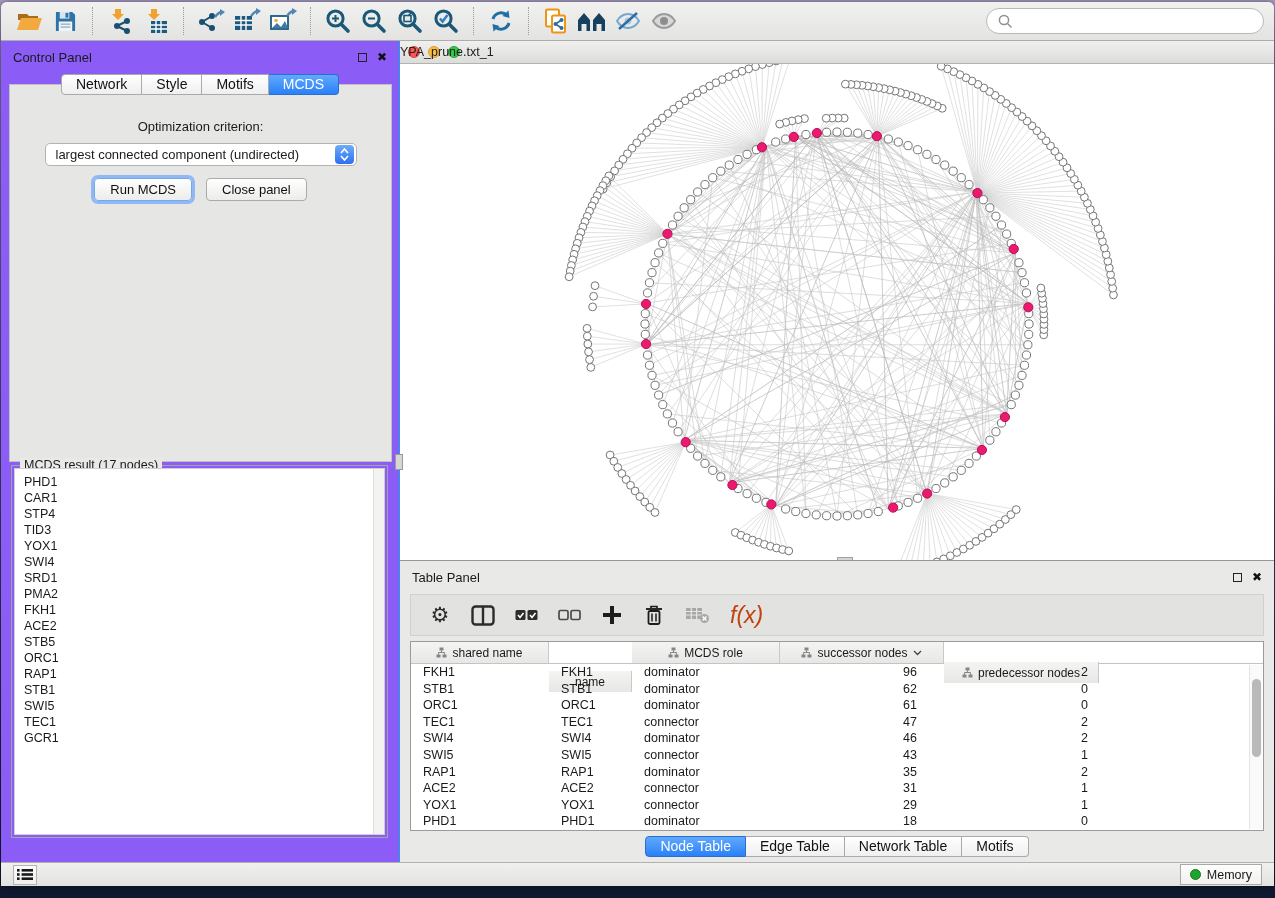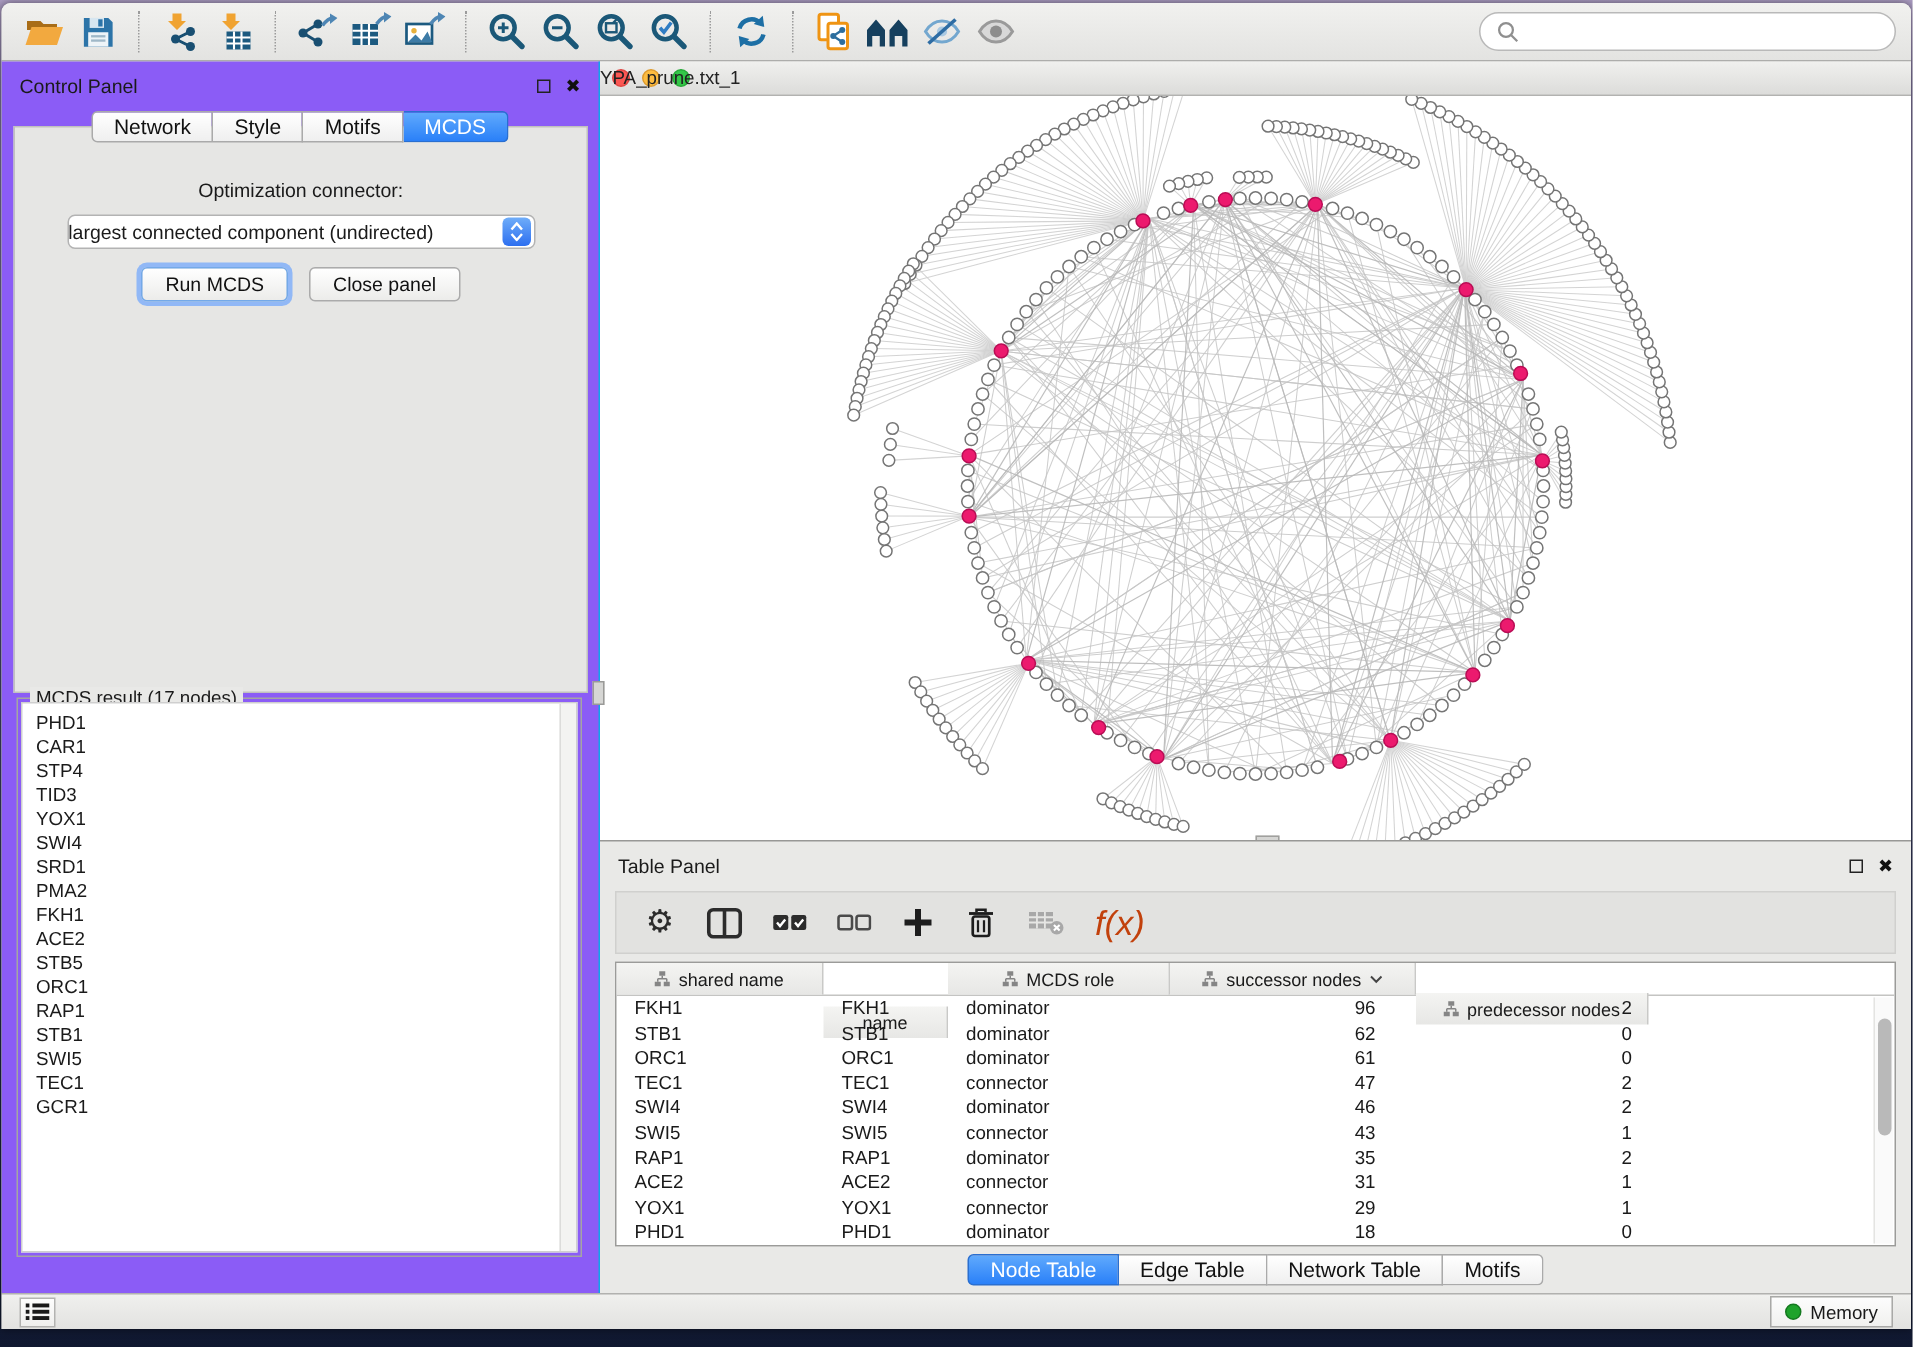--- a/index.html
+++ b/index.html
@@ -36,21 +36,21 @@
   .seg-btn { background:linear-gradient(#ffffff,#efefef); border:1px solid #aaaaaa; border-left:none;
     padding:0 14px; font-size:14px; height:21px; line-height:19px; color:#111; }
   .seg-btn:first-child { border-left:1px solid #aaaaaa; border-radius:4px 0 0 4px; }
   .seg-btn:last-child { border-radius:0 4px 4px 0; }
   .seg-btn.active { background:linear-gradient(#60aafd,#2a80f8); color:#fff; border-color:#2a6fd0; }
   .cp-box { position:absolute; top:43px; left:8px; right:7px; height:378px;
     background:#e6e6e4; border:1px solid #c1c1bf; }
   .crit-label { text-align:center; margin-top:34px; font-size:13px; }
   .dropdown { margin:9px auto 0 auto; width:312px; height:23px; background:#fff; border:1px solid #b3b3b3;
     border-radius:5px; display:flex; align-items:center; font-size:13px; }
-  .dropdown .dd-text { flex:1; padding-left:0; white-space:nowrap; }
+  .dropdown .dd-text { flex:1; padding-left:10px; white-space:nowrap; }
   .dd-stepper { width:19px; height:19px; margin-right:2px; border-radius:4px;
     background:linear-gradient(#6fadf9,#2d6ff0); display:flex; flex-direction:column;
     align-items:center; justify-content:center; gap:1px; }
   .cp-buttons { display:flex; justify-content:center; gap:14px; margin-top:12px; }
   .btn { background:linear-gradient(#ffffff,#ececea); border:1px solid #ababab; border-radius:4px;
     font-size:13px; padding:3px 15px; color:#111; }
   .btn.focus-ring { box-shadow:0 0 0 3px rgba(100,160,255,.65); border-color:#74a9e8; }
   .fieldset { position:absolute; top:424px; left:10px; right:11px; bottom:24px;
     border:1px solid #a5a5a3; }
   .fieldset .legend { position:absolute; top:-8px; left:8px; background:#e9e9e7; padding:0 4px; font-size:12.5px; }
@@ -256,21 +256,21 @@
           <span class="close-x">✖</span>
         </span>
       </div>
       <div class="cp-tabs">
         <button class="seg-btn">Network</button>
         <button class="seg-btn">Style</button>
         <button class="seg-btn">Motifs</button>
         <button class="seg-btn active">MCDS</button>
       </div>
       <div class="cp-box">
-        <div class="crit-label">Optimization connector:</div>
+        <div class="crit-label">Optimization criterion:</div>
         <div class="dropdown">
           <span class="dd-text">largest connected component (undirected)</span>
           <span class="dd-stepper">
             <svg width="9" height="6" viewBox="0 0 9 6">
                 <polyline points="1,5 4.5,1 8,5" fill="none" stroke="#fff" stroke-width="1.6"></polyline>
               </svg>
             <svg width="9" height="6" viewBox="0 0 9 6">
                 <polyline points="1,1 4.5,5 8,1" fill="none" stroke="#fff" stroke-width="1.6"></polyline>
               </svg>
           </span>

